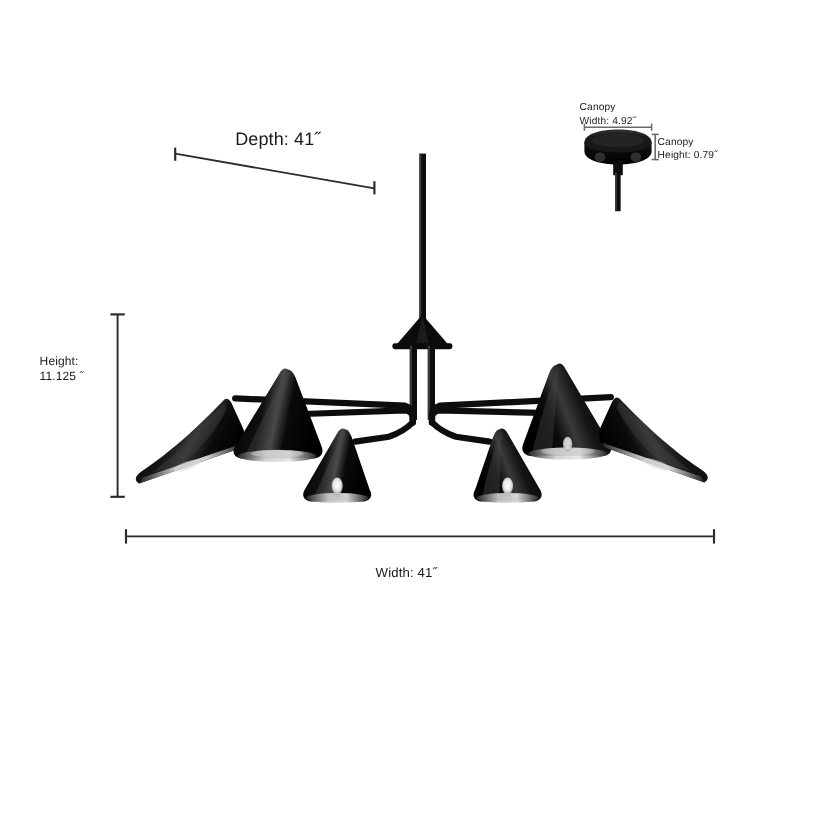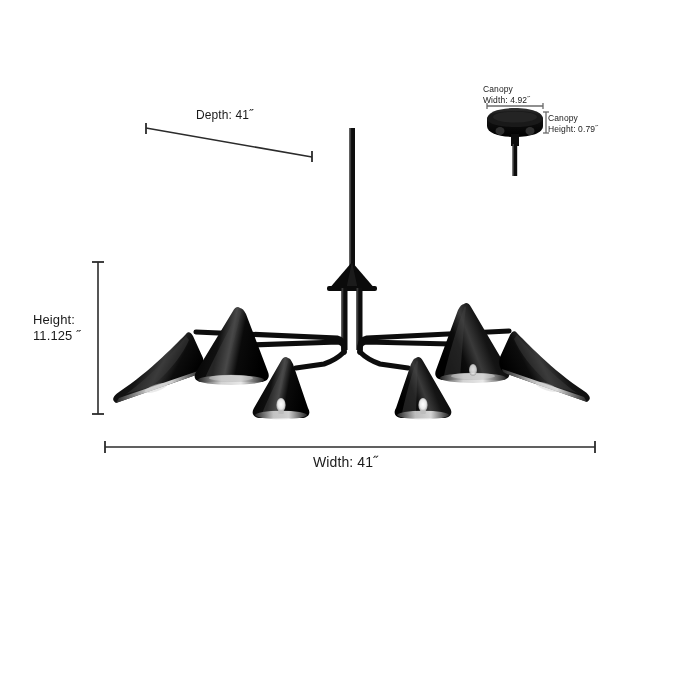--- a/index.html
+++ b/index.html
@@ -27,31 +27,31 @@
     font-family: "Liberation Sans", sans-serif;
     font-weight: normal;
     font-size: 11px;
     line-height: 1.25;
     letter-spacing: 0.1px;
     white-space: pre-line;
   }
   .label-depth {
     left: 196px;
     top: 108px;
-    font-size: 12px;
+    font-size: 15px;
   }
   .label-width {
     left: 313px;
-    top: 454px;
-    font-size: 14px;
+    top: 472px;
+    font-size: 11px;
   }
   .label-height {
     left: 33px;
-    top: 312px;
-    font-size: 13px;
+    top: 296px;
+    font-size: 10px;
   }
   .label-canopy-width {
     left: 483px;
     top: 84px;
     font-size: 8.5px;
     text-align: left;
   }
   .label-canopy-height {
     left: 548px;
     top: 113px;

